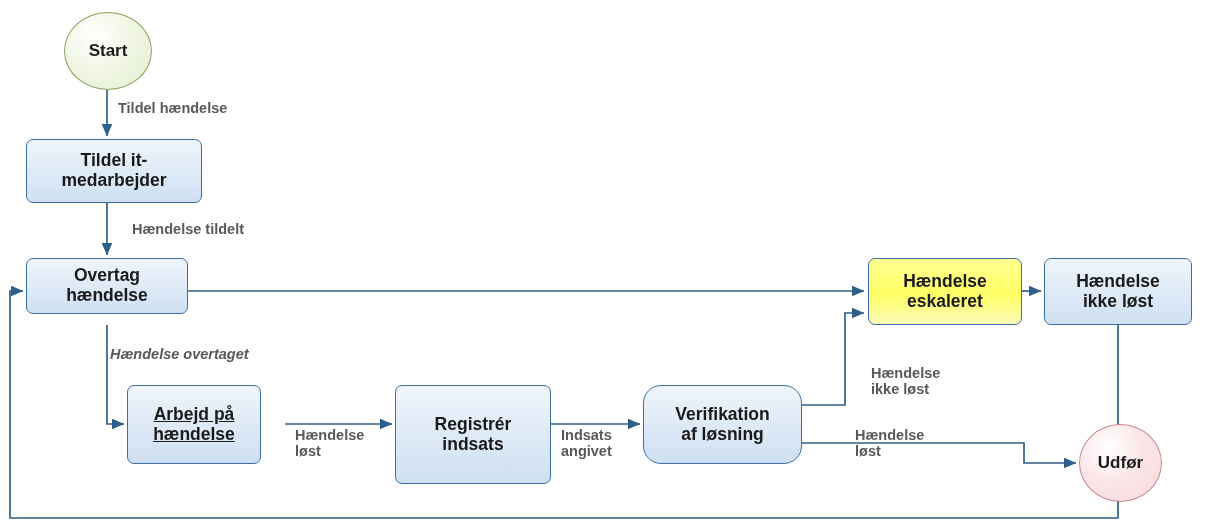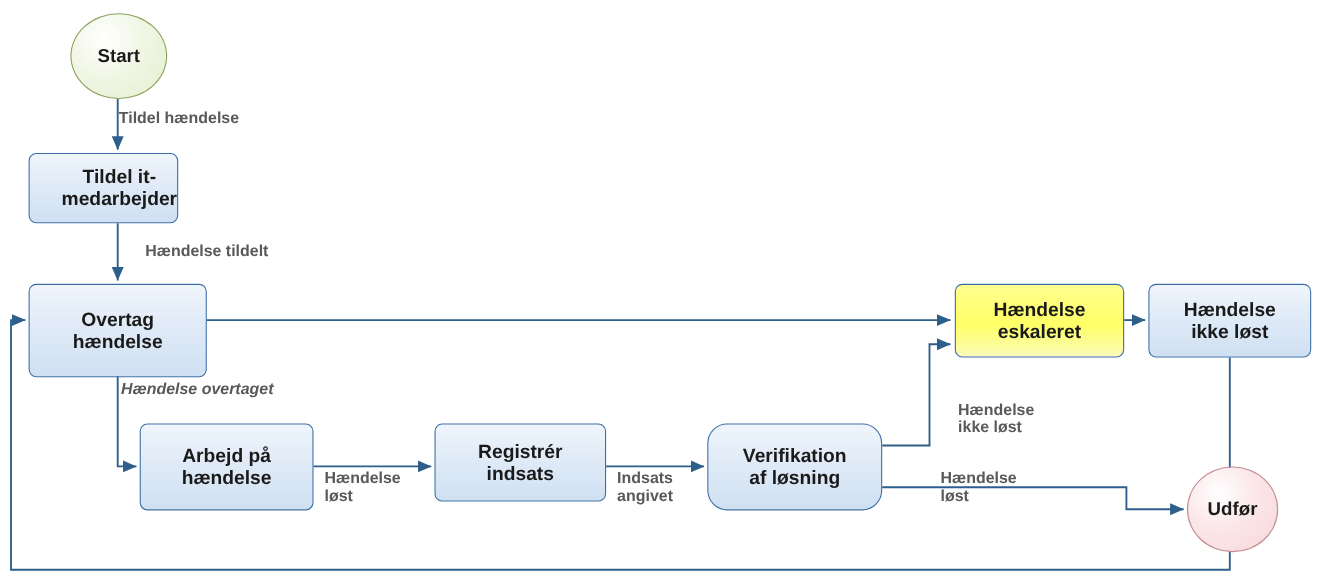--- a/index.html
+++ b/index.html
@@ -48,36 +48,36 @@
       <path d="M1022,291 L1041,291"></path>
 
       <path d="M1118,325 L1118,518 L10,518 L10,291 L23,291"></path>
     </g>
   </svg>
 
   <div class="node ellipse start" style="left:64px;top:12px;width:88px;height:78px;">
     <span>Start</span>
   </div>
 
-  <div class="node box" style="left:26px;top:139px;width:136px;height:64px;justify-content:flex-end;">
+  <div class="node box" style="left:26px;top:139px;width:176px;height:64px;">
     <span style="white-space:pre-line">Tildel it-
 medarbejder</span>
   </div>
 
-  <div class="node box" style="left:26px;top:258px;width:162px;height:85px;">
+  <div class="node box" style="left:26px;top:258px;width:162px;height:56px;">
     <span style="white-space:pre-line">Overtag
 hændelse</span>
   </div>
 
-  <div class="node box" style="left:127px;top:385px;width:158px;height:79px;">
+  <div class="node box" style="left:127px;top:385px;width:134px;height:79px;text-decoration:underline;">
     <span style="white-space:pre-line">Arbejd på
 hændelse</span>
   </div>
 
-  <div class="node box" style="left:395px;top:385px;width:156px;height:71px;">
+  <div class="node box" style="left:395px;top:385px;width:156px;height:99px;">
     <span style="white-space:pre-line">Registrér
 indsats</span>
   </div>
 
   <div class="node box" style="left:643px;top:385px;width:159px;height:79px;border-radius:18px;">
     <span style="white-space:pre-line">Verifikation
 af løsning</span>
   </div>
 
   <div class="node box escalated" style="left:868px;top:258px;width:154px;height:67px;">
@@ -87,21 +87,21 @@
 
   <div class="node box" style="left:1044px;top:258px;width:148px;height:67px;">
     <span style="white-space:pre-line">Hændelse
 ikke løst</span>
   </div>
 
   <div class="node ellipse end" style="left:1079px;top:424px;width:83px;height:78px;">
     <span>Udfør</span>
   </div>
 
-  <div class="lbl" style="left:108px;top:101px;">Tildel hændelse</div>
+  <div class="lbl" style="left:118px;top:101px;">Tildel hændelse</div>
   <div class="lbl" style="left:132px;top:222px;">Hændelse tildelt</div>
   <div class="lbl" style="left:110px;top:347px;font-style:italic;">Hændelse overtaget</div>
   <div class="lbl" style="left:295px;top:428px;">Hændelse
 løst</div>
   <div class="lbl" style="left:561px;top:428px;">Indsats
 angivet</div>
   <div class="lbl" style="left:871px;top:366px;">Hændelse
 ikke løst</div>
   <div class="lbl" style="left:855px;top:428px;">Hændelse
 løst</div>

